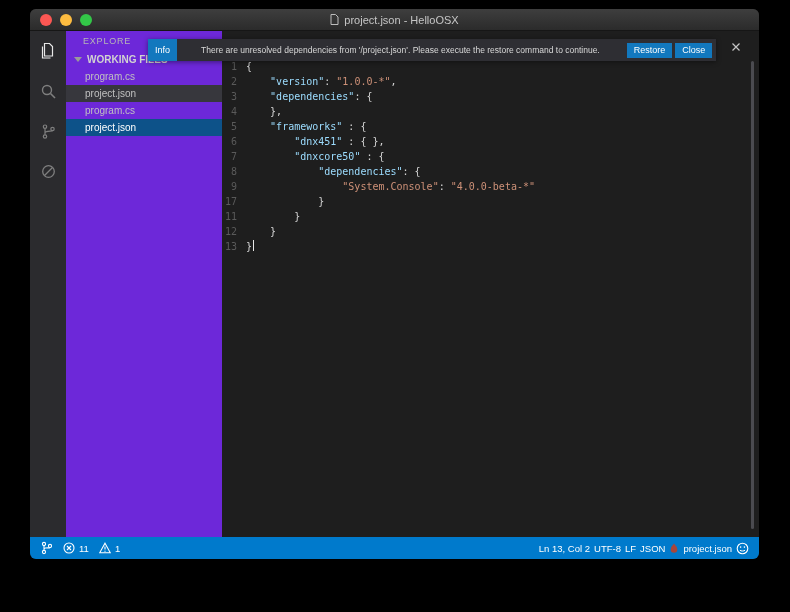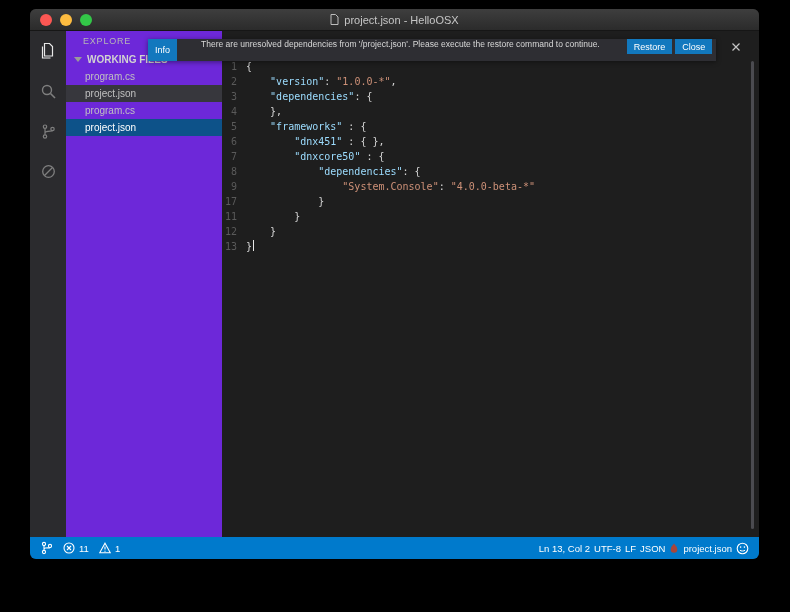--- a/index.html
+++ b/index.html
@@ -59,21 +59,21 @@
   .tok-p { color:#d4d4d4; }
   .tok-k { color:#9cdcfe; }
   .tok-s { color:#ce9178; }
   .cursor { display:inline-block; width:1px; height:11px; background:#e6e6e6;
             vertical-align:-1px; margin-left:1px; }
   .scrollbar { position:absolute; top:30px; bottom:8px; right:5px; width:3px;
                background:#4b4b50; border-radius:2px; }
 
   
   .notification { position:absolute; left:118px; top:8px; height:22px;
-                  background:#2e2e33; display:flex; 
+                  background:#2e2e33; display:flex; align-items:center;
                   z-index:10; color:#d8d8d8; padding-right:4px;
                   box-shadow:0 1px 5px rgba(0,0,0,.45); white-space:nowrap; }
   .info-badge { background:#1278be; color:#fff; height:100%; display:flex;
                 align-items:center; padding:0 7px; font-size:9px; flex:none; }
   .notif-msg { padding:0 24px; font-size:8.5px; }
   .notif-btn { background:#1278be; color:#fff; border:none; font-size:9px;
                height:15px; padding:0 7px; margin-left:3px;
                font-family:inherit; cursor:default; }
 
   

